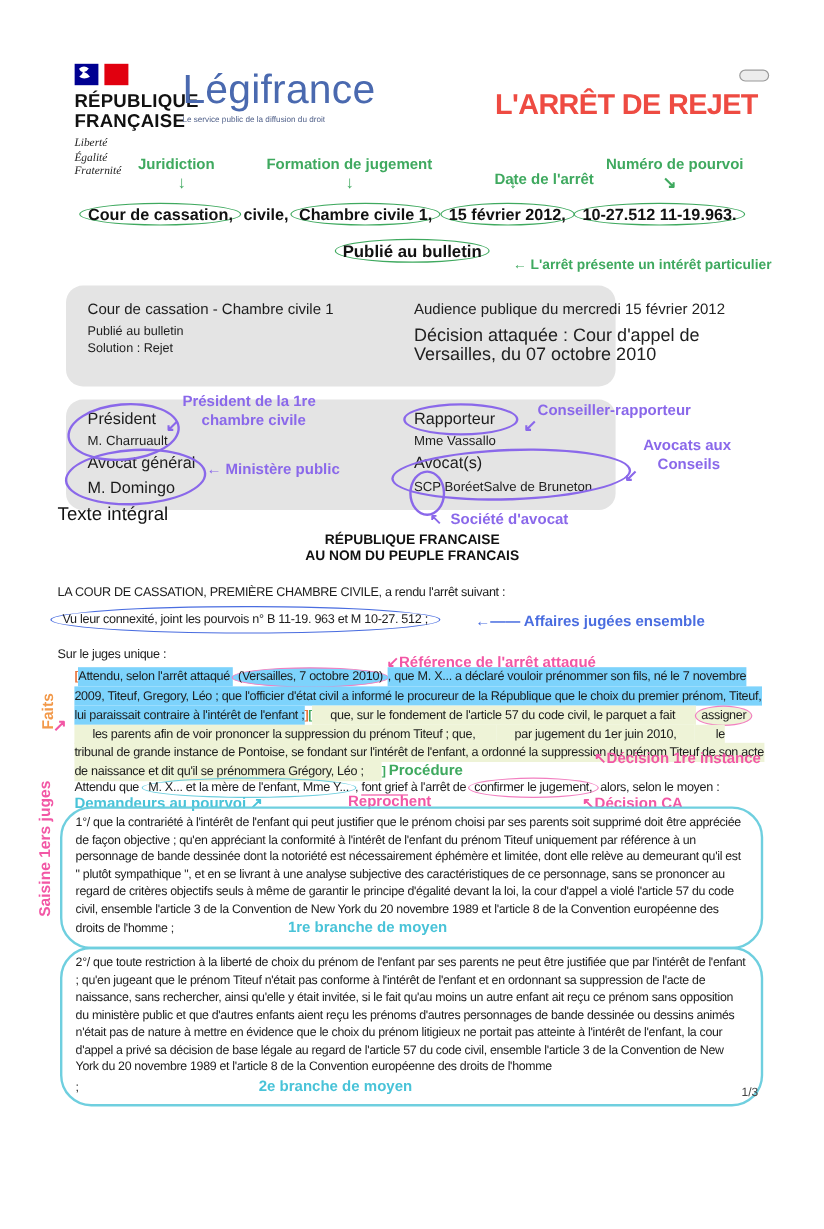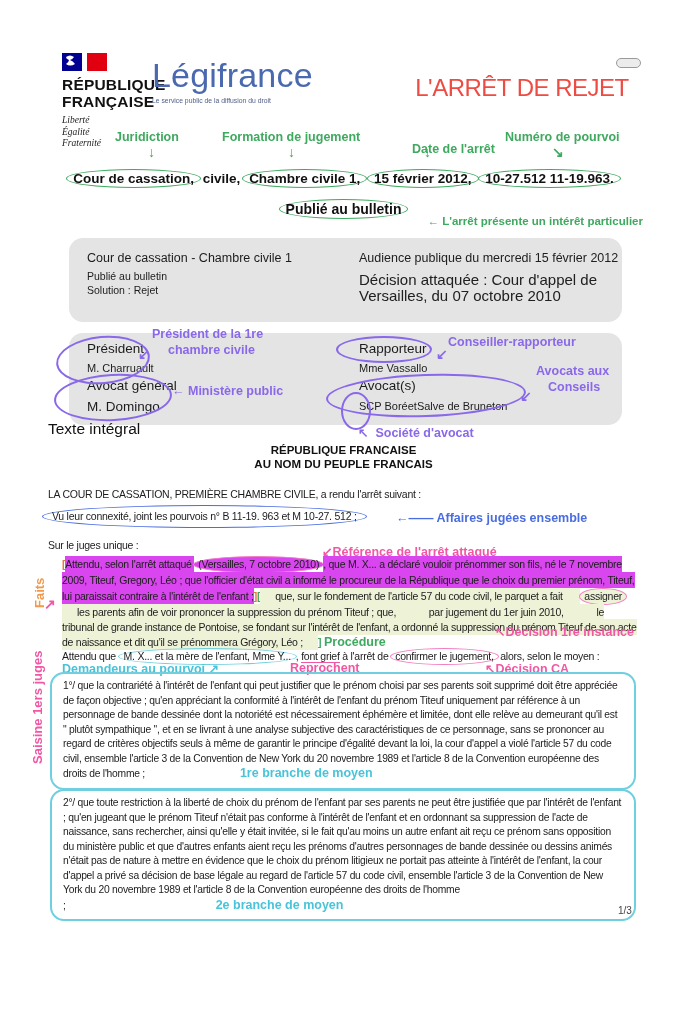--- a/index.html
+++ b/index.html
@@ -13,33 +13,33 @@
     background:#ececec; border:1.5px solid #9a9a9a; border-radius:6px; }
   .gov { position:absolute; left:62px; top:53px; }
   .flag { display:block; margin-bottom:4px; }
   .gov-name { font-weight:bold; font-size:15.5px; line-height:17px; color:#111; letter-spacing:.2px; }
   .motto { margin-top:5px; font-family:"Liberation Serif", serif; font-style:italic;
     font-size:9.5px; line-height:11.5px; color:#222; }
   .legi { position:absolute; left:152px; top:56px; }
   .legi-name { color:#4a69af; font-size:34px; font-weight:500; letter-spacing:.2px; }
   .legi-tag { margin-top:2px; font-size:6.8px; color:#51618a; }
   .doc-title { position:absolute; left:404px; top:74px; width:236px; text-align:center;
-    color:#ee4b42; font-size:24px; font-weight:normal; letter-spacing:-.5px; }
+    color:#ee4b42; font-size:24px; font-weight:bold; letter-spacing:-.5px; }
   
   .g { color:#3fa95f; font-weight:bold; position:absolute; font-size:12.5px; white-space:nowrap; }
   .g-arrow { position:absolute; color:#3fa95f; font-size:14px; font-weight:bold; }
   .title-line { position:absolute; left:0; top:169px; width:687px; text-align:center;
     font-size:13.5px; font-weight:bold; color:#111; white-space:nowrap; }
   .title-line2 { position:absolute; left:0; top:199px; width:687px; text-align:center;
     font-size:14px; font-weight:bold; color:#111; }
   .el { display:inline-block; border:1.7px solid #3fa95f; border-radius:50%;
     padding:1px 6px; margin:0 -2px; }
   .note-interet { position:absolute; top:215px; right:44px; font-size:11.5px; }
   
-  .gbox { position:absolute; left:69px; width:553px; background:#e4e4e4; border-radius:14px; }
+  .gbox { position:absolute; left:55px; width:458px; background:#e4e4e4; border-radius:14px; }
   .box1 { top:238px; height:84px; }
   .box2 { top:333px; height:92px; }
   .b1-left { position:absolute; left:18px; top:13px; width:260px; }
   .b1-title { font-size:12.5px; color:#1c1c1c; margin-bottom:4px; }
   .b1-sm { font-size:10.5px; line-height:14px; color:#1c1c1c; }
   .b1-right { position:absolute; left:290px; top:13px; width:278px; }
   .b1-r1 { font-size:12.5px; margin-bottom:7px; }
   .b1-r2 { font-size:15px; line-height:16px; }
   .p-label { position:absolute; font-size:13.5px; color:#1c1c1c; }
   .p-name { position:absolute; font-size:11px; color:#1c1c1c; }
@@ -54,34 +54,34 @@
   .cour-line { position:absolute; left:48px; top:487px; }
   .connexite { position:absolute; left:42px; top:505px; }
   .el-blue { display:inline-block; border:1.7px solid #4a6de0; border-radius:50%; padding:3px 9px; }
   .ann-blue { position:absolute; left:396px; top:511px; color:#4a6de0; font-weight:bold; font-size:12.5px; }
   .moyen-unique { position:absolute; left:48px; top:538px; }
   .pk { color:#f257a5; font-weight:bold; position:absolute; font-size:12.5px; white-space:nowrap; }
   .cy { color:#49c3d8; font-weight:bold; position:absolute; font-size:12.5px; white-space:nowrap; }
   .para { position:absolute; left:62px; width:576px; text-align:left; }
   .p1 { top:556px; }
   .p2 { top:648px; }
-  .hl-o { background:#d946ef; padding:2px 0; }
+  .hl-o { background:#7dd3fc; padding:2px 0; }
   .hl-g { background:#eef3d7; padding:2px 15px; }
   .br-o { color:#e8743b; font-weight:bold; }
   .br-g { color:#3fa95f; font-weight:bold; }
   .el-pk { display:inline-block; border:1.7px solid #f27fc0; border-radius:50%; padding:0 4px; margin:0 -1px; }
   .el-cy { display:inline-block; border:1.7px solid #6fcfdf; border-radius:50%; padding:0 5px; margin:0 -1px; }
   .ul-pk { border-bottom:1.7px solid #f257a5; }
   .proc-label { color:#3fa95f; font-weight:bold; font-size:12.5px; letter-spacing:0; }
   .vlabel { position:absolute; transform-origin:0 0; transform:rotate(-90deg);
     white-space:nowrap; font-weight:bold; font-size:13px; }
   .v-orange { color:#f2994a; }
   .v-pink { color:#f257a5; }
   .moyen-block { position:absolute; left:50px; width:586px; border:2px solid #6fcfdf;
-    border-radius:14px; padding:5px 11px 6px; font-size:10.3px; letter-spacing:-.25px;
+    border-radius:26px; padding:5px 11px 6px; font-size:10.3px; letter-spacing:-.25px;
     line-height:14.5px; color:#1c1c1c; }
   .mb1 { top:672px; }
   .mb2 { top:789px; }
   .branche { color:#49c3d8; font-weight:bold; font-size:12.5px; letter-spacing:0; }
   .sp1 { margin-left:95px; } .sp2 { margin-left:150px; }
   .pagenum { position:absolute; left:618px; top:905px; font-size:10px; color:#444; }
 </style>
 </head>
 <body>
 

